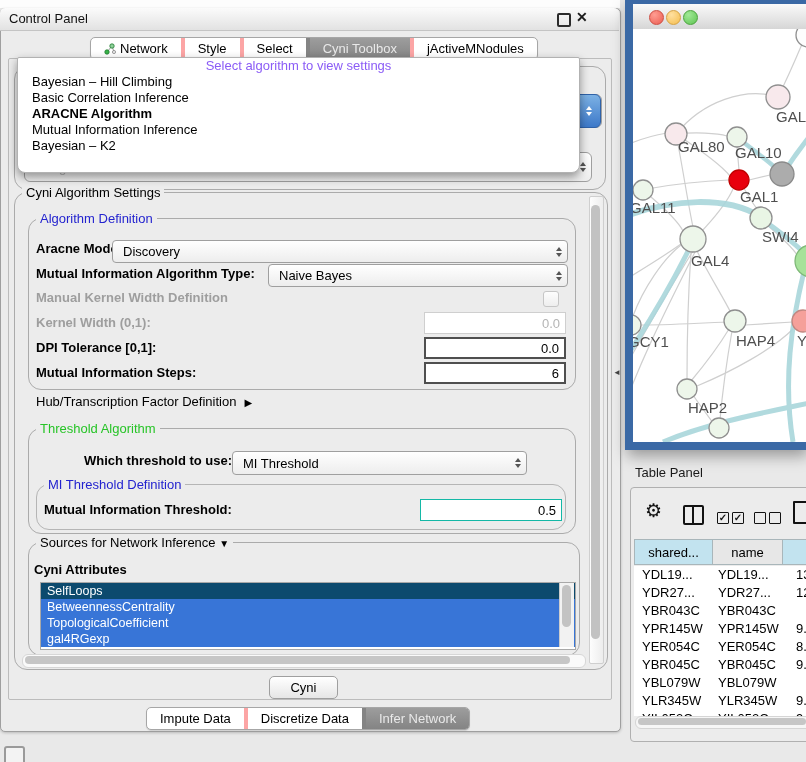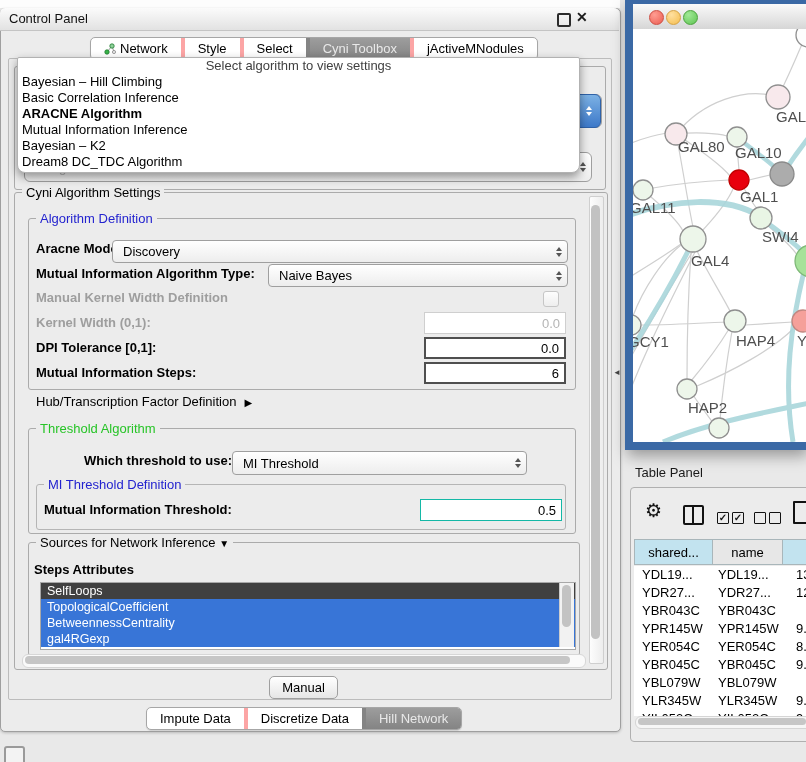--- a/index.html
+++ b/index.html
@@ -27,21 +27,21 @@
   .seg .tab + .tab{border-left:4px solid #fca5a5}
   .seg .tab.sel{background:linear-gradient(#9d9d9d,#848484);color:#e9e9e9;border-left-color:#848484}
   #top-tabs{left:90px;top:37px}
   #bottom-tabs{left:146px;top:707px}
 
   
   #cp-content{left:8px;top:58px;width:602px;height:640px;background:#ececec;
     border:1px solid #bcbcbc;border-radius:2px}
 
   
-  .groupbox{position:absolute;border:1px solid #ababab;border-radius:3px}
+  .groupbox{position:absolute;border:1px solid #ababab;border-radius:13px}
   .grouplabel{position:absolute;top:-8px;left:7px;background:#ececec;padding:0 4px;font-size:13px;white-space:nowrap}
   .grouplabel.blue{color:#2323cf}
   .grouplabel.green{color:#27c427}
   #inference-group{left:14px;top:66px;width:590px;height:122px}
   .combo{position:absolute;background:linear-gradient(#ffffff,#ededed);
     border:1px solid #9f9f9f;border-radius:4px;font-size:13px;display:flex;align-items:center}
   .combo .ct{padding-left:10px;flex:1;white-space:nowrap;overflow:hidden}
   .combo .arr{width:16px;display:flex;flex-direction:column;align-items:center;justify-content:center;gap:2px;flex:none}
   .arr i{display:block;width:0;height:0;border-left:3.5px solid transparent;border-right:3.5px solid transparent}
   .arr .up{border-bottom:4px solid #555}
@@ -53,22 +53,22 @@
   #algo-combo-hidden .bluespin i{display:block;width:0;height:0;border-left:3.5px solid transparent;border-right:3.5px solid transparent}
   #algo-combo-hidden .bluespin .up{border-bottom:4px solid #fff}
   #algo-combo-hidden .bluespin .dn{border-top:4px solid #fff}
   #table-combo{left:24px;top:152px;width:566px;height:28px;border-radius:6px}
   #table-combo .ct{color:#b3b3b3;padding-left:34px}
 
   
   #algo-popup{left:17px;top:57px;width:561px;height:114px;background:#fff;
     border:1px solid #b2b2b2;border-radius:2px 2px 8px 8px;
     box-shadow:0 4px 10px rgba(0,0,0,.4);z-index:50;overflow:hidden}
-  #popup-placeholder{text-align:center;color:#404040;font-size:13px;height:16px;line-height:16px}
-  .popup-item{font-size:13px;height:16px;line-height:16px;padding-left:4px;color:#000;white-space:nowrap}
+  #popup-placeholder{text-align:center;color:#8b5cf6;font-size:13px;height:16px;line-height:16px}
+  .popup-item{font-size:13px;height:16px;line-height:16px;padding-left:14px;color:#000;white-space:nowrap}
   .popup-item.bold{font-weight:bold}
 
   
   #settings-group{left:14px;top:192px;width:592px;height:476px}
   .flabel{position:absolute;font-size:13px;font-weight:bold;color:#000;white-space:nowrap}
   .flabel.dis{color:#9e9e9e}
   .plain{font-weight:normal}
   input.field{position:absolute;height:18px;border:2px solid #4f4f4f;background:#fff;
     font-size:13px;text-align:right;padding:0 5px;font-family:"Liberation Sans",sans-serif;border-radius:0;outline:none}
   input.field.soft{border:1px solid #14b8a6;height:20px}
@@ -189,21 +189,20 @@
 </div>
 
 <div class="abs" id="algo-popup">
   <div id="popup-placeholder">Select algorithm to view settings</div>
   <div id="algo-options">
       <div class="popup-item">Bayesian – Hill Climbing</div>
       <div class="popup-item">Basic Correlation Inference</div>
       <div class="popup-item bold">ARACNE Algorithm</div>
       <div class="popup-item">Mutual Information Inference</div>
       <div class="popup-item">Bayesian – K2</div>
-      <div class="popup-item">Dream8 DC_TDC Algorithm</div>
     </div>
 </div>
 
 <div class="groupbox" id="settings-group">
   <span class="grouplabel">Cyni Algorithm Settings</span>
 </div>
 
 <div class="groupbox" style="left:28px;top:218px;width:546px;height:170px">
   <span class="grouplabel blue">Algorithm Definition</span>
 </div>
@@ -249,47 +248,47 @@
 </div>
 <div class="groupbox" style="left:36px;top:484px;width:528px;height:44px;border-color:#b5b5b5">
   <span class="grouplabel blue">MI Threshold Definition</span>
 </div>
 <div class="flabel" style="left:44px;top:502px">Mutual Information Threshold:</div>
 <input class="field soft" style="left: 420px; top: 499px; width: 130px;" value="0.5">
 
 <div class="groupbox" style="left:28px;top:542px;width:550px;height:112px">
   <span class="grouplabel"><span>Sources for Network Inference</span> <span style="font-size:10px">▼</span></span>
 </div>
-<div class="flabel" style="left:34px;top:562px">Steps Attributes</div>
+<div class="flabel" style="left:34px;top:562px">Cyni Attributes</div>
 <div class="abs" id="attr-list">
-    <div class="attr-item" style="background: #404040;">SelfLoops</div>
+    <div class="attr-item" style="background: #0c4a6e;">SelfLoops</div>
+    <div class="attr-item" style="background: rgb(56, 117, 215);">BetweennessCentrality</div>
     <div class="attr-item" style="background: rgb(56, 117, 215);">TopologicalCoefficient</div>
-    <div class="attr-item" style="background: rgb(56, 117, 215);">BetweennessCentrality</div>
     <div class="attr-item" style="background: rgb(56, 117, 215);">gal4RGexp</div>
   </div>
 <div class="abs" id="attr-vscroll">
     <div id="attr-vthumb"></div>
   </div>
 <div class="abs" id="settings-hscroll">
     <div id="settings-hthumb"></div>
   </div>
 <div class="abs" id="settings-vscroll">
     <div id="settings-vthumb"></div>
   </div>
 
-<div class="abs" id="apply-btn">Manual</div>
+<div class="abs" id="apply-btn">Cyni</div>
 <div class="seg" id="bottom-tabs">
   <div class="tab">
       <span>Impute Data</span>
     </div>
   <div class="tab">
       <span>Discretize Data</span>
     </div>
   <div class="tab sel">
-      <span>Hill Network</span>
+      <span>Infer Network</span>
     </div>
 </div>
 
 <div class="abs" id="corner-btn"></div>
 <div class="abs" id="split-arrow">◄</div>
 
 <div class="abs" id="net-window">
   <div id="net-titlebar">
     <span class="tl" id="tl-red"></span>
     <span class="tl" id="tl-yellow"></span>

